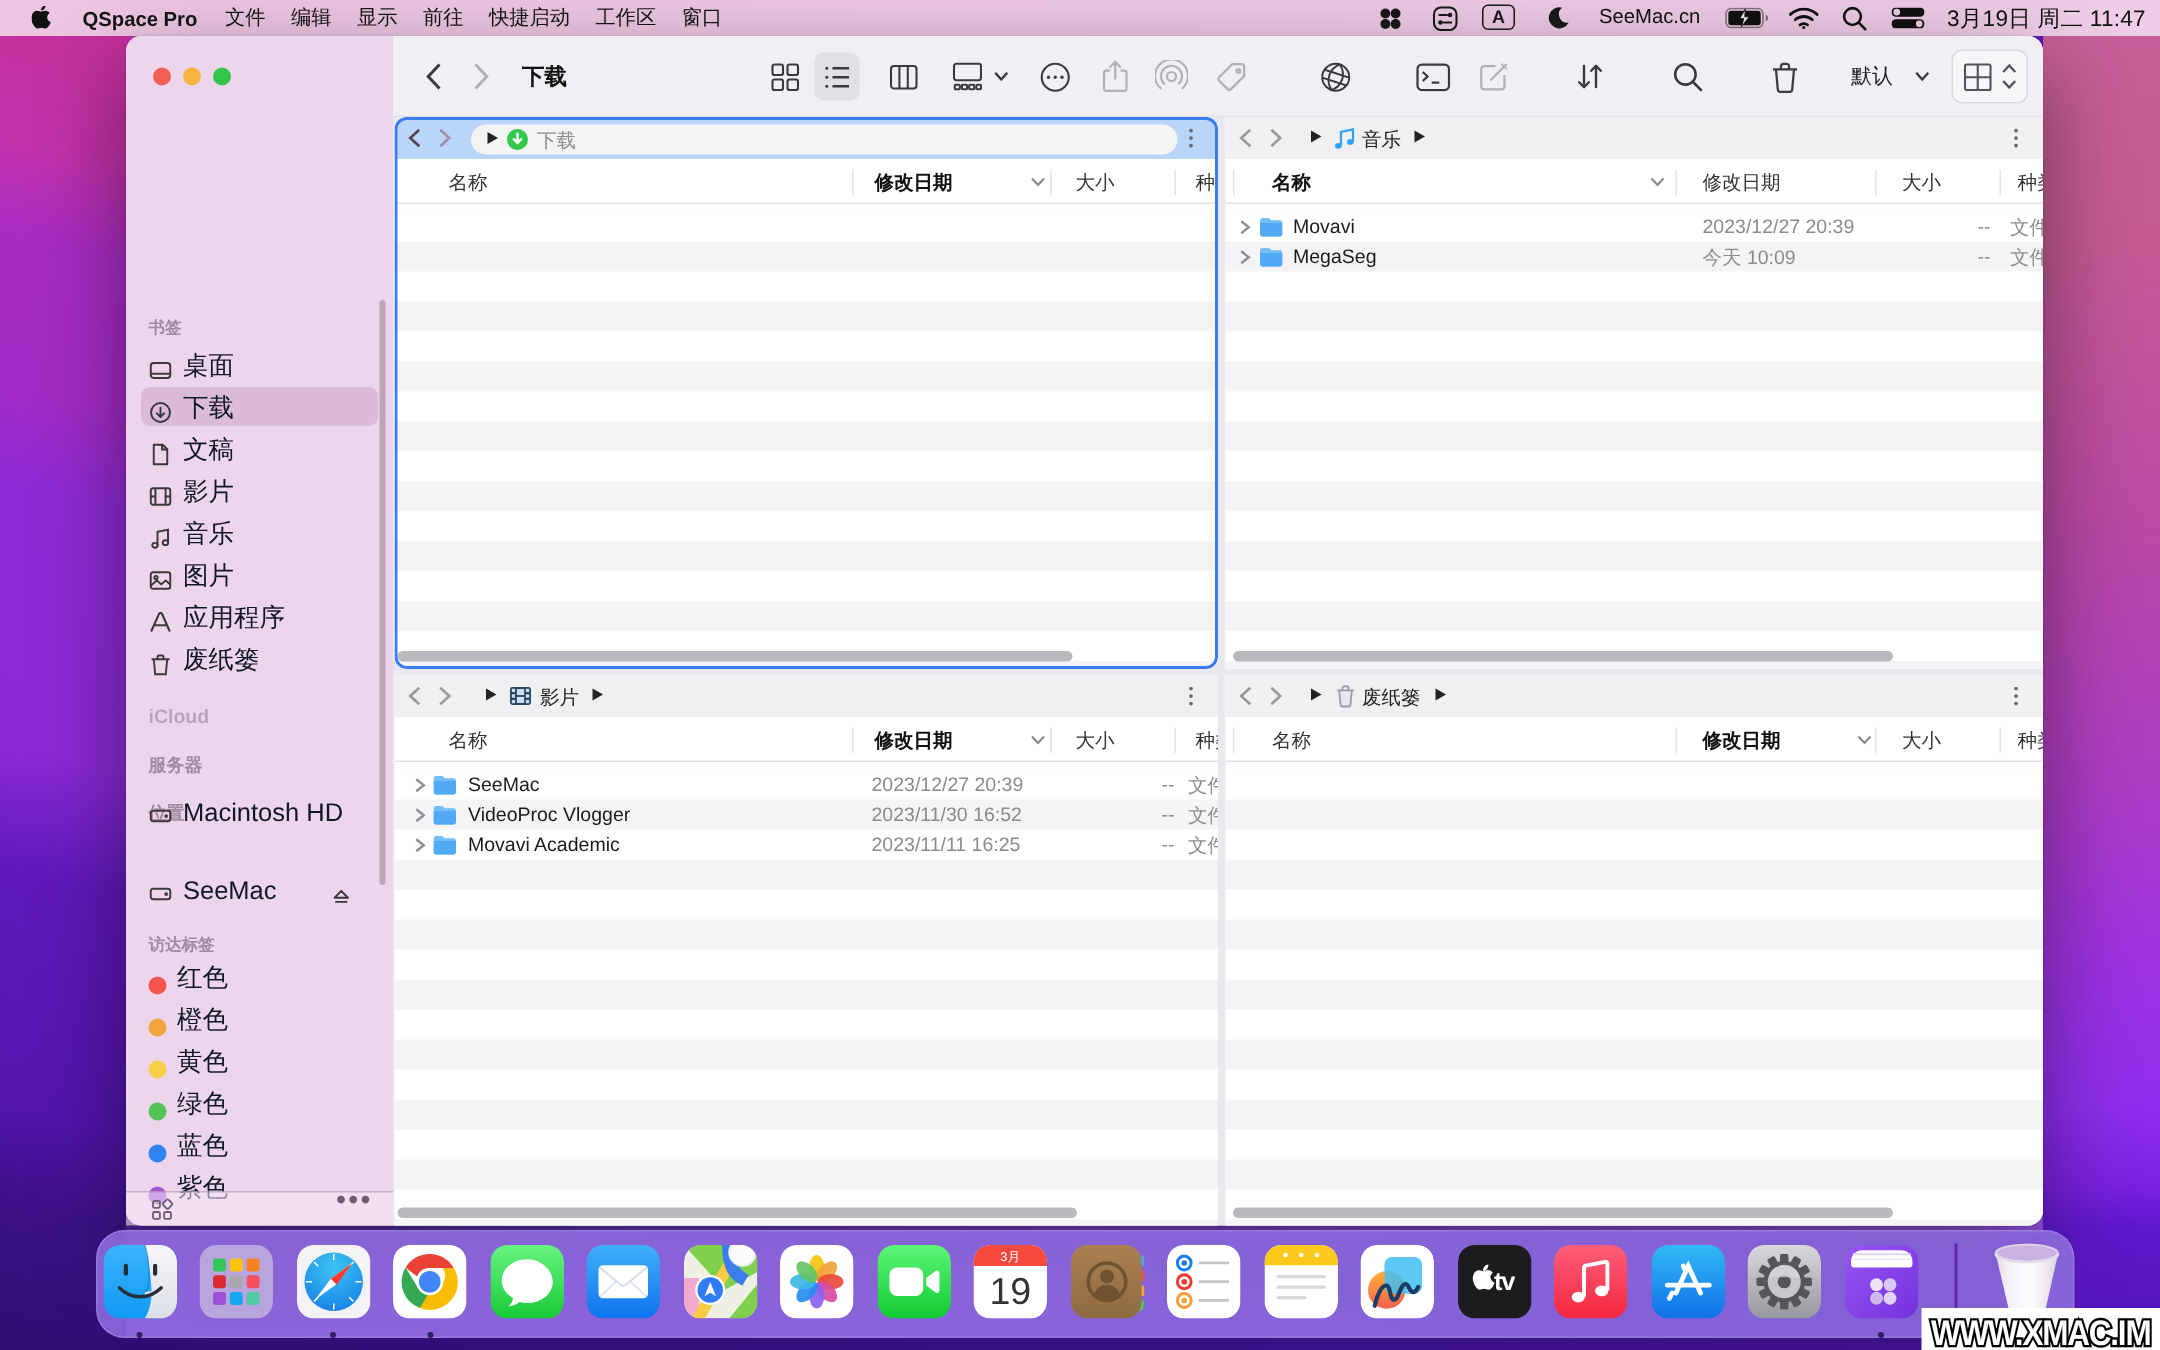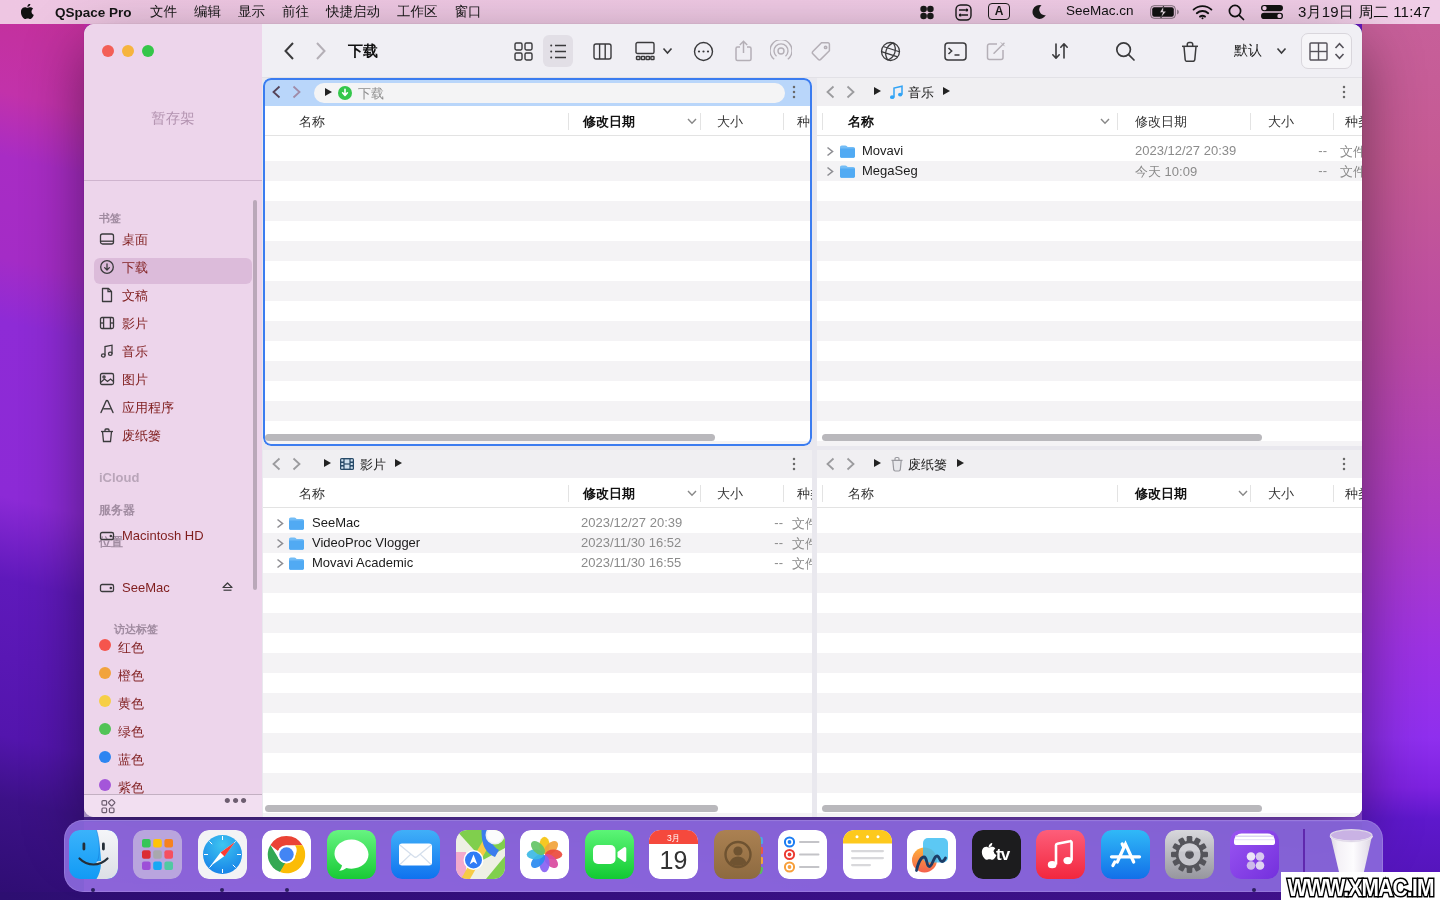--- a/index.html
+++ b/index.html
@@ -27,21 +27,21 @@
 #win{position:absolute;left:84px;top:24px;width:1278px;height:793px;border-radius:10px;
  background:#efeef3;box-shadow:0 22px 60px rgba(0,0,0,.45), 0 0 1px rgba(0,0,0,.3);}
 #sidebar{position:absolute;left:0;top:0;width:178px;height:793px;border-radius:10px 0 0 10px;
  background:#edd5eb;}
 #shelf{position:absolute;left:0;top:0;width:178px;height:157px;border-bottom:1px solid #cfb4ce;}
 #shelf .t{position:absolute;left:0;right:0;top:85px;text-align:center;color:#b393b0;font-size:14.5px;}
 .tl{position:absolute;top:21px;left:18px;display:flex;gap:8px;}
 .tl i{width:12px;height:12px;border-radius:50%;display:block;}
 #side-scroll{position:absolute;left:169px;top:176px;width:4px;height:390px;border-radius:2px;background:rgba(135,123,135,.5);}
 .shead{position:absolute;left:15px;color:#a08ba0;font-size:11px;font-weight:700;}
-.sitem{position:absolute;left:15px;height:24px;display:flex;align-items:flex-start;gap:7px;font-size:13px;color:#7f1d1d;}
+.sitem{position:absolute;left:15px;height:24px;display:flex;align-items:flex-end;gap:7px;font-size:17px;color:#0f172a;}
 .sitem svg{flex:0 0 auto;}
 .sel{position:absolute;left:10px;width:158px;height:26px;border-radius:6px;background:#dcbbda;}
 .dot{width:12px;height:12px;border-radius:50%;display:inline-block;}
 #sbot{position:absolute;left:0;bottom:0;width:178px;height:23px;background:rgba(246,232,245,.55);border-top:1px solid rgba(125,105,125,.4);}
 
 #toolbar{position:absolute;left:178px;top:0;width:1100px;height:54px;border-radius:0 10px 0 0;
  background:#f0eff4;border-bottom:1px solid #e2e1e6;}
 .tbi{position:absolute;top:0;height:54px;display:flex;align-items:center;justify-content:center;color:#3c3c3e;}
 .tbi.dis{color:#b8b4ba;}
 
@@ -135,23 +135,20 @@
     </svg>
  <span style="position:absolute;left:1298px;top:3px;font-size:15px;letter-spacing:.2px;color:#111;">3月19日 周二 11:47</span>
 </div>
 
 <div id="win">
  <div id="sidebar">
   <div class="tl">
         <i style="background:#f35f57;"></i>
         <i style="background:#f6b43e;"></i>
         <i style="background:#35c649;"></i>
-      </div>
-  <div id="shelf">
-        <div class="t">暂存架</div>
       </div>
   <div id="side-scroll"></div>
   <div id="sideitems">
    <div class="shead" style="top:187px;">书签</div>
    <div class="sel" style="top:234px;"></div>
    <div class="sitem" style="top:207px;"><svg width="16" height="16" viewBox="0 0 16 16" fill="none" stroke="#3a3a3c" stroke-width="1.3">
             <rect x="1.5" y="3" width="13" height="10" rx="2"></rect>
             <line x1="1.5" y1="10.2" x2="14.5" y2="10.2"></line>
           </svg>桌面</div>
    <div class="sitem" style="top:235px;"><svg width="16" height="16" viewBox="0 0 16 16" fill="none" stroke="#3a3a3c" stroke-width="1.3">
@@ -196,21 +193,21 @@
             <circle cx="11.8" cy="8" r="0.6" fill="#3a3a3c"></circle>
           </svg>Macintosh HD</div>
    <div class="sitem" style="top:556px;"><svg width="16" height="16" viewBox="0 0 16 16" fill="none" stroke="#3a3a3c" stroke-width="1.3">
             <rect x="1.5" y="4.5" width="13" height="7" rx="1.6"></rect>
             <circle cx="11.8" cy="8" r="0.6" fill="#3a3a3c"></circle>
           </svg>SeeMac
      <svg style="position:absolute;left:122px;" width="13" height="13" viewBox="0 0 13 13" fill="none" stroke="#3a3a3c" stroke-width="1.2">
             <path d="M2 7.5L6.5 3 11 7.5z" stroke-linejoin="round"></path>
             <line x1="2.5" y1="10.2" x2="10.5" y2="10.2"></line>
           </svg></div>
-   <div class="shead" style="top:598px;margin-left:15px;">访达标签</div>
+   <div class="shead" style="top:598px;">访达标签</div>
    <div class="sitem" style="top:615px;"><span class="dot" style="background:#f5554d;"></span>红色</div>
    <div class="sitem" style="top:643px;"><span class="dot" style="background:#f1a33c;"></span>橙色</div>
    <div class="sitem" style="top:671px;"><span class="dot" style="background:#f6cf47;"></span>黄色</div>
    <div class="sitem" style="top:699px;"><span class="dot" style="background:#52c356;"></span>绿色</div>
    <div class="sitem" style="top:727px;"><span class="dot" style="background:#2e85f1;"></span>蓝色</div>
    <div class="sitem" style="top:755px;"><span class="dot" style="background:#a456d9;"></span>紫色</div>
   </div>
   <div id="sbot">
    <svg style="position:absolute;left:16px;top:3px;" width="17" height="17" viewBox="0 0 17 17" fill="none" stroke="#6d5d70" stroke-width="1.2">
           <rect x="2" y="2.6" width="4.6" height="4.6" rx="1"></rect>
@@ -530,21 +527,21 @@
     </div>
     <div class="row" style="top:44px;">
      <svg style="position:absolute;left:13px;top:5px;" width="8" height="11" viewBox="0 0 8 11" fill="none" stroke="#8e8e93" stroke-width="1.6">
               <path d="M1.5 1.5L6.5 5.5l-5 4"></path>
             </svg>
      <svg style="position:absolute;left:26px;top:3.5px;" width="15" height="13" viewBox="0 0 15 13">
               <path d="M0 2.2C0 1.2.8.4 1.8.4h3.4c.6 0 1.1.2 1.5.6l.9.9h5.6c1 0 1.8.8 1.8 1.8v7.2c0 1-.8 1.8-1.8 1.8H1.8c-1 0-1.8-.8-1.8-1.8z" fill="#74bdf6"></path>
               <path d="M0 3.6h15v7.3c0 1-.8 1.8-1.8 1.8H1.8c-1 0-1.8-.8-1.8-1.8z" fill="#51aaf3"></path>
             </svg>
      <span style="position:absolute;left:49px;top:2px;">Movavi Academic</span>
-     <span class="dt" style="left:318px;top:2px;">2023/11/30 16:55</span>
+     <span class="dt" style="left:318px;top:2px;">2023/11/11 16:25</span>
      <span class="dt" style="left:498px;top:2px;width:22px;text-align:right;">--</span>
      <span class="dt" style="left:529px;top:2px;">文件夹</span>
     </div>
    </div>
    <div class="hsb" style="left:2px;width:453px;top:355px;"></div>
   </div>
 
   <div class="pane" style="left:555px;top:372px;width:545px;height:367px;border-radius:0 0 10px 0;">
    <div class="phead">
     <svg style="position:absolute;left:8px;top:7px;" width="11" height="14" viewBox="0 0 11 14" fill="none" stroke="#9b9b9e" stroke-width="1.8">

